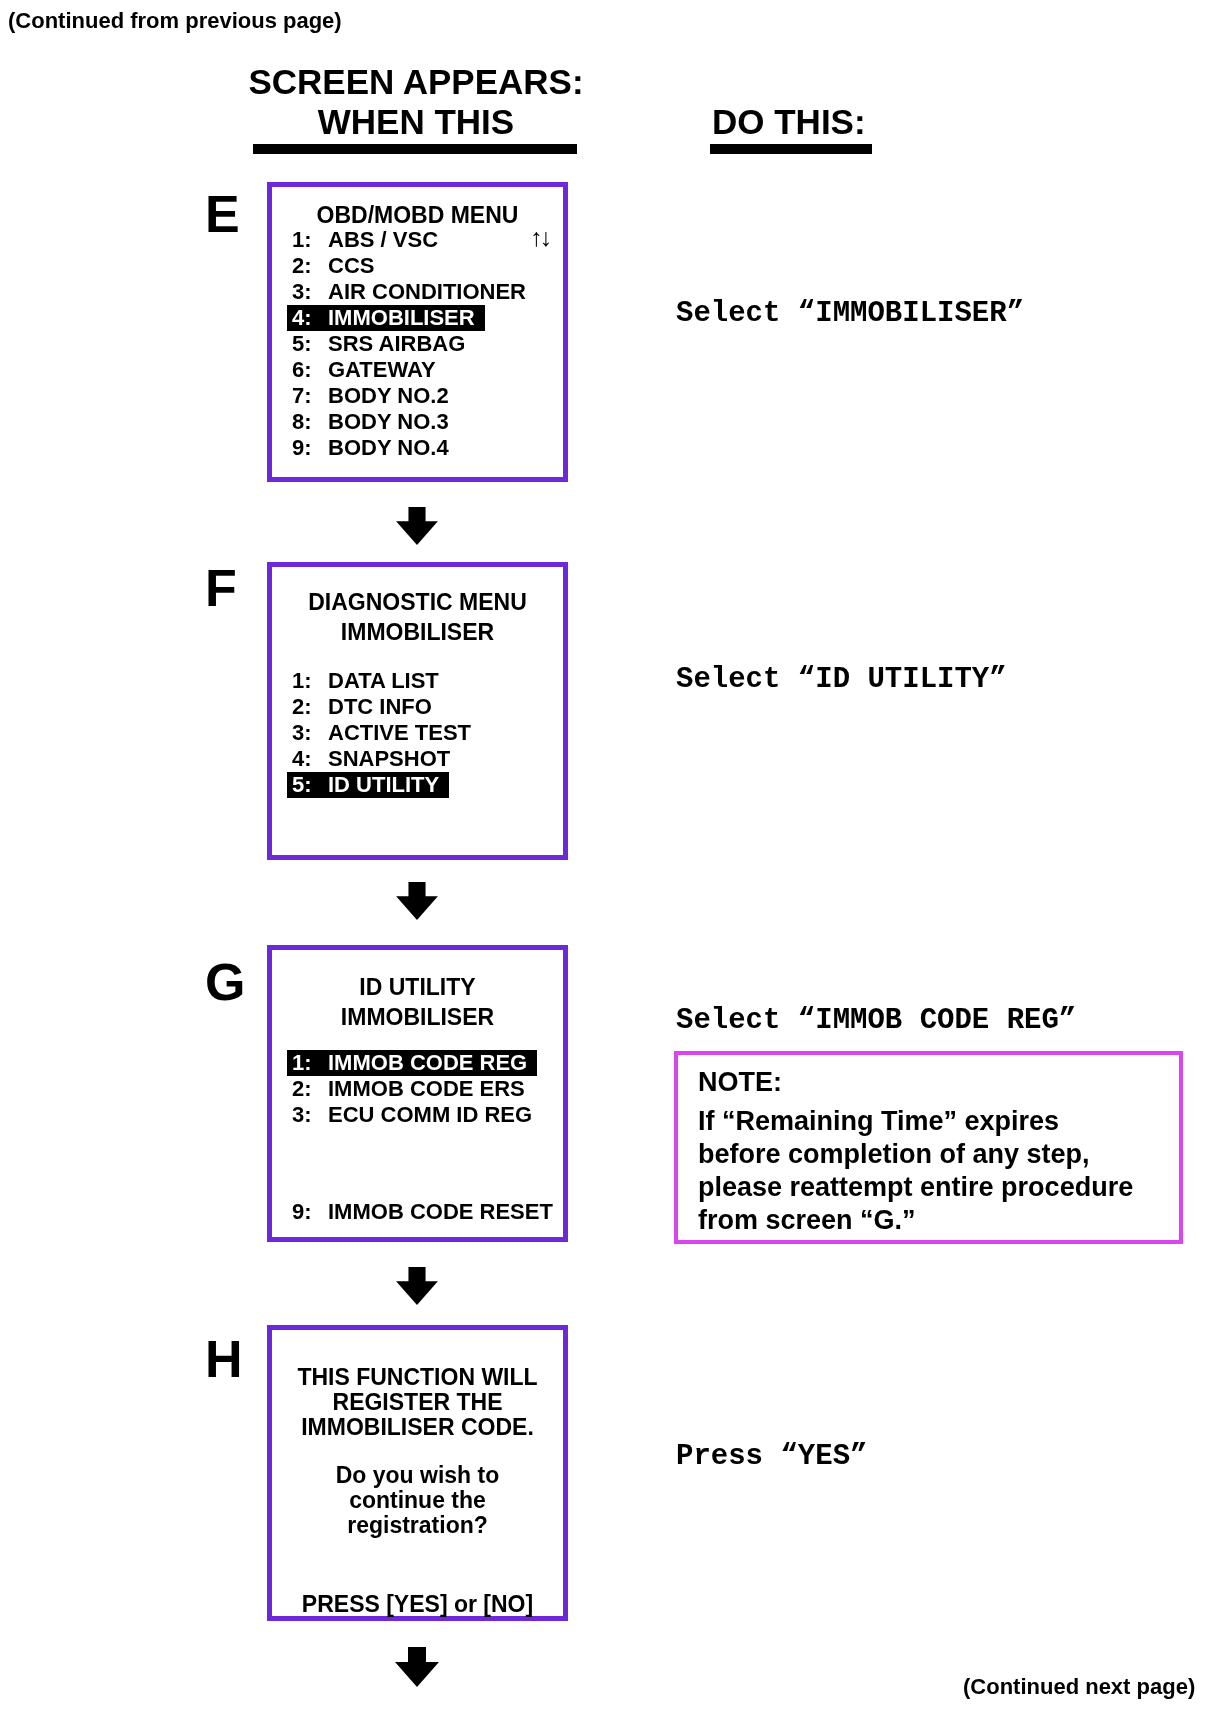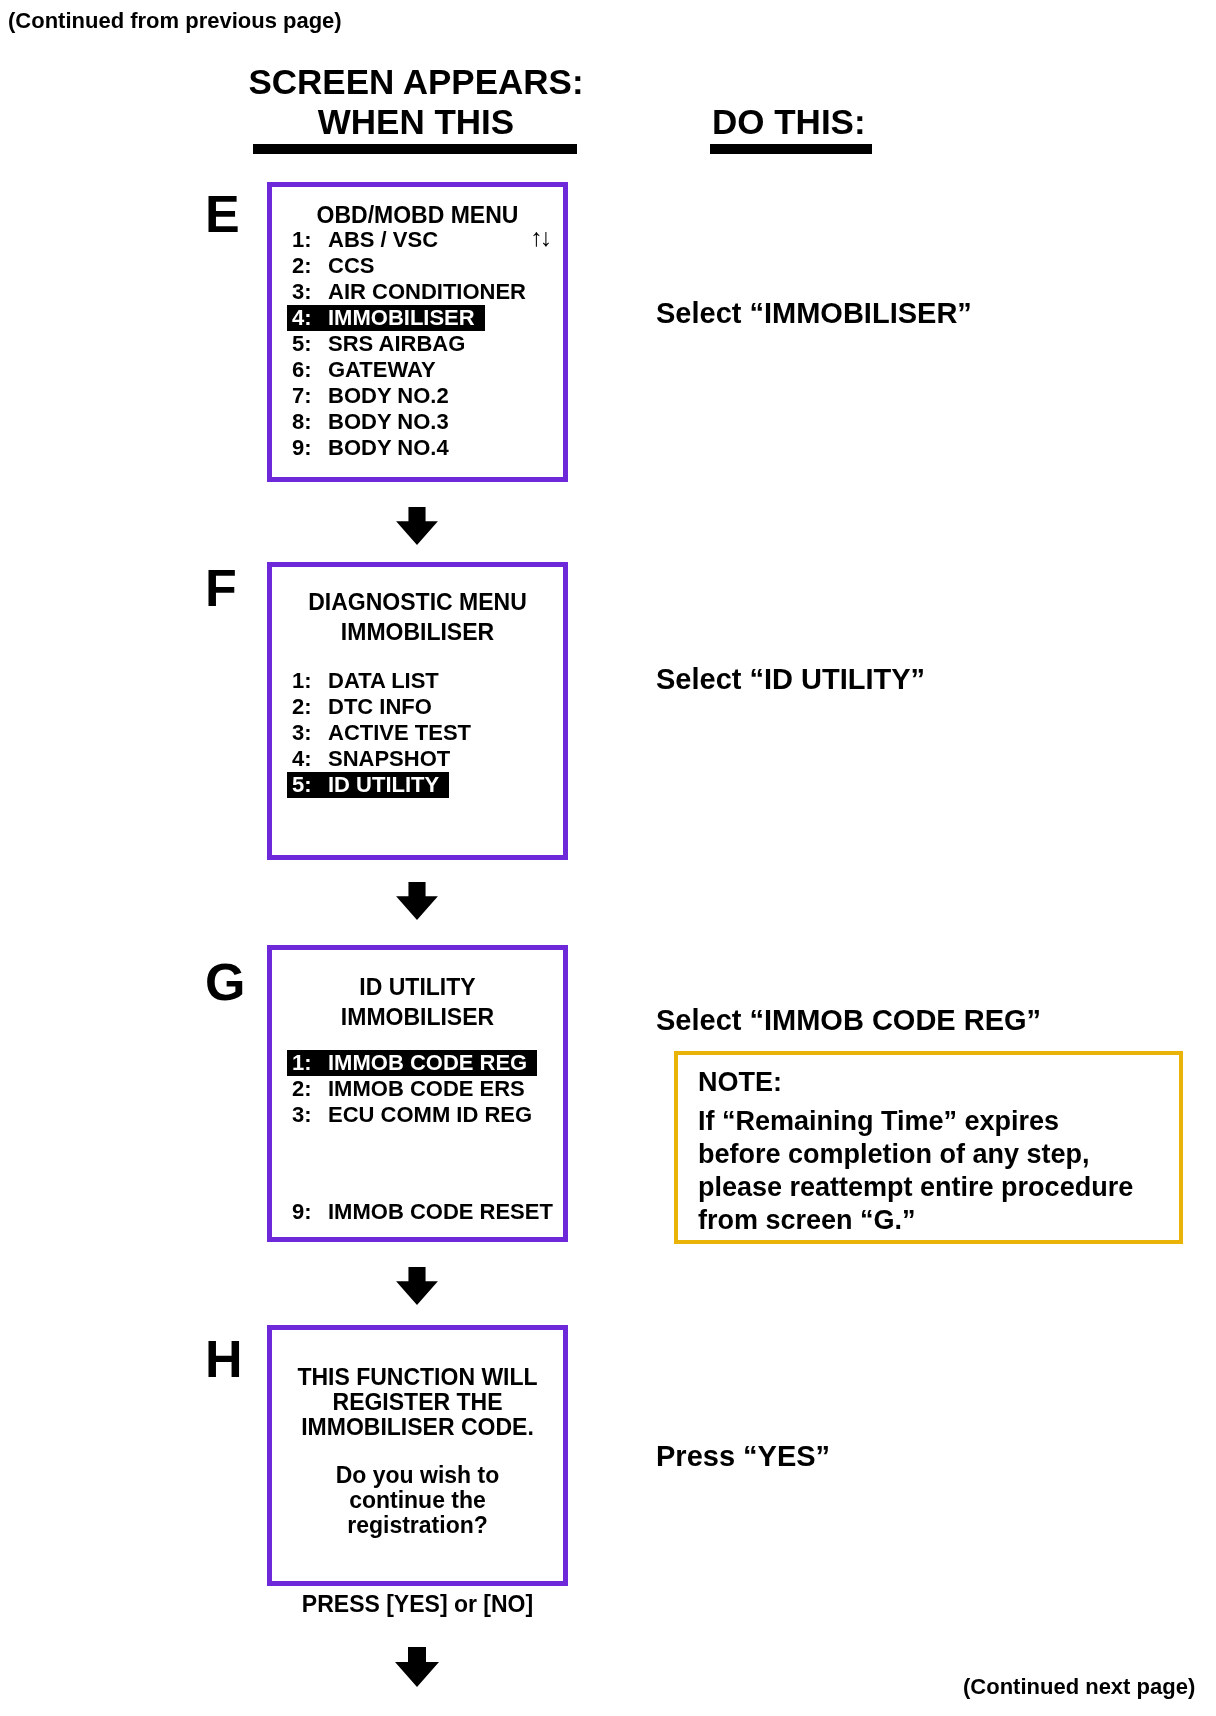--- a/index.html
+++ b/index.html
@@ -23,24 +23,24 @@
     border:5px solid #6d28d9; background:#fff;
   }
   .box-title { text-align:center; font-size:23px; line-height:30px; }
   .menu { position:absolute; left:20px; }
   .menu-row { display:flex; width:fit-content; font-size:22px; line-height:26px; white-space:pre; }
   .menu-row .num { display:inline-block; width:36px; }
   .menu-row.hl { background:#000; color:#fff; padding:0 10px 0 5px; margin-left:-5px; }
   .scroll-icon { position:absolute; right:14px; top:36px; font-size:25px; letter-spacing:-3px; }
   .center-block { position:absolute; left:0; width:100%; text-align:center; font-size:23px; line-height:25px; }
   .flow-arrow { position:absolute; left:395px; }
-  .instruction { position:absolute; left:656px; font-size:29px; white-space:pre; }
+  .instruction { position:absolute; left:676px; font-size:29px; white-space:pre;font-family:Liberation Mono, monospace; }
   .note-box {
     position:absolute; left:674px; top:1051px; width:509px; height:193px;
-    border:4px solid #eab308; background:#fff; padding:12px 10px 6px 20px;
+    border:4px solid #d946ef; background:#fff; padding:12px 10px 6px 20px;
   }
   .note-title { font-size:27px; line-height:30px; }
   .note-lines { margin-top:8px; font-size:27px; line-height:33px; }
 </style>
 </head>
 <body>
 
 <div class="page">
 
   <div class="abs corner-note" style="left:8px; top:8px;">(Continued from previous page)</div>
@@ -109,21 +109,21 @@
     <div class="menu" style="top:249px;">
       <div class="menu-row"><span class="num">9:</span><span>IMMOB CODE RESET</span></div>
     </div>
   </div>
 
   <svg class="flow-arrow" style="top:1267px;" width="44" height="38" viewBox="0 0 44 40">
     <polygon points="13,0 31,0 31,15 44,15 22,40 0,15 13,15" fill="#000"></polygon>
   </svg>
 
   <div class="step-letter" style="top:1333px;">H</div>
-  <div class="screen-box" style="top:1325px; height:261px;">
+  <div class="screen-box" style="top:1325px; height:296px;">
     <div class="center-block" style="top:35px;">
       <div>THIS FUNCTION WILL</div>
       <div>REGISTER THE</div>
       <div>IMMOBILISER CODE.</div>
     </div>
     <div class="center-block" style="top:133px;">
       <div>Do you wish to</div>
       <div>continue the</div>
       <div>registration?</div>
     </div>

